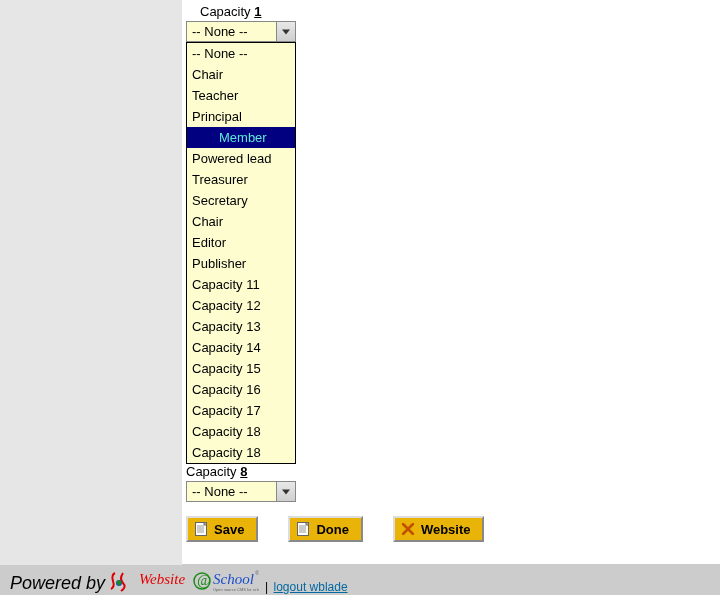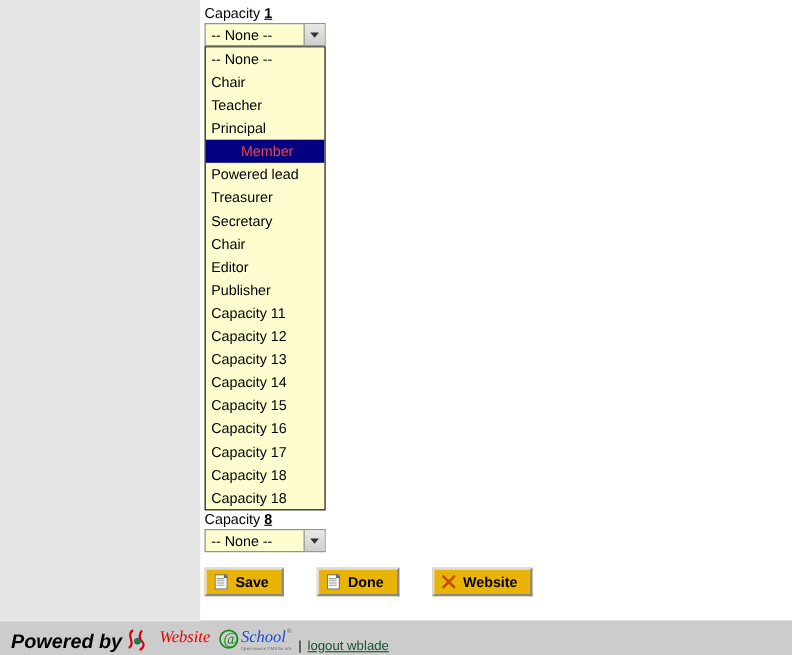--- a/index.html
+++ b/index.html
@@ -1,20 +1,20 @@
 <!DOCTYPE html>
 <html><head>
   <meta charset="utf-8">
   <style>
     * { box-sizing: border-box; margin: 0; padding: 0; }
     body { font-family: Arial, Helvetica, sans-serif; font-size: 13px; background: #fff; }
     .page { width: 720px; position: relative; }
     .left-gutter { position: absolute; left: 0; top: 0; width: 182px; height: 565px; background: #e6e6e6; }
     .content { margin-left: 182px; padding-top: 4px; }
-    .capacity-label { font-size: 13px; margin: 0 4px; }
+    .capacity-label { font-size: 13px; margin: 0 18px; }
     .capacity-label .num { font-weight: bold; text-decoration: underline; }
     .select-closed {
       width: 110px; height: 21px; background: #fdfdd0;
       border: 1px solid #888; position: relative;
       display: flex; align-items: center; padding: 0 5px;
       margin: 2px 4px 0 4px; font-size: 13px;
     }
     .select-chevron {
       position: absolute; right: 0; top: 0; width: 19px; height: 19px;
       background: linear-gradient(#e8e8e8, #cfcfcf);
@@ -23,37 +23,37 @@
     }
     .select-chevron svg { width: 8px; height: 6px; }
     .dropdown-open {
       width: 110px; background: #fdfdd0; border: 1px solid #000;
       margin: 0 4px; overflow: hidden;
     }
     .dropdown-open .option {
       padding: 0 5px; height: 21px; line-height: 21px; font-size: 13px;
       white-space: nowrap; overflow: hidden;
     }
-    .dropdown-open .option.selected { background: #000080; color: #ef4444; padding-left: 32px; }
+    .dropdown-open .option.selected { background: #000080; color: #5eead4; padding-left: 32px; }
     .group2 { margin: 0 4px; }
     .button-row { margin: 14px 4px 0 4px; display: flex; gap: 30px; }
     .btn {
       border: 2px outset #ddd; background: #eab308;
       padding: 3px 12px 3px 6px; display: inline-flex; align-items: center;
       font-size: 13px; font-weight: bold; cursor: default;
     }
     .btn .ico { width: 14px; height: 16px; margin-right: 6px; display: inline-flex; align-items: center; justify-content: center; }
     .footer {
       margin-top: 22px; background: #cccccc; padding: 4px 10px 6px 10px;
       display: flex; align-items: flex-end; flex-wrap: wrap;
     }
-    .footer-label { font-size: 18px; font-weight: bold; font-style: italic; margin-right: 4px; }
+    .footer-label { font-size: 18px; font-weight: normal; font-style: italic; margin-right: 4px; }
     .footer-logo { height: 26px; display: inline-flex; align-items: center; }
     .footer-links { font-size: 12px; margin-left: 4px; }
-    .footer-links a { color: #14532d; text-decoration: underline; }
+    .footer-links a { color: #0369a1; text-decoration: underline; }
     .divider { color: #000; margin: 0 2px; }
     
     .logo-text { font-family: 'Comic Sans MS', cursive; font-size: 15px; font-style: italic; }
     .logo-red { fill: #e60000; }
     .logo-green { fill: #1a8a1a; }
     .logo-blue { fill: #1a4dcc; }
   </style>
 </head>
 <body>
 

